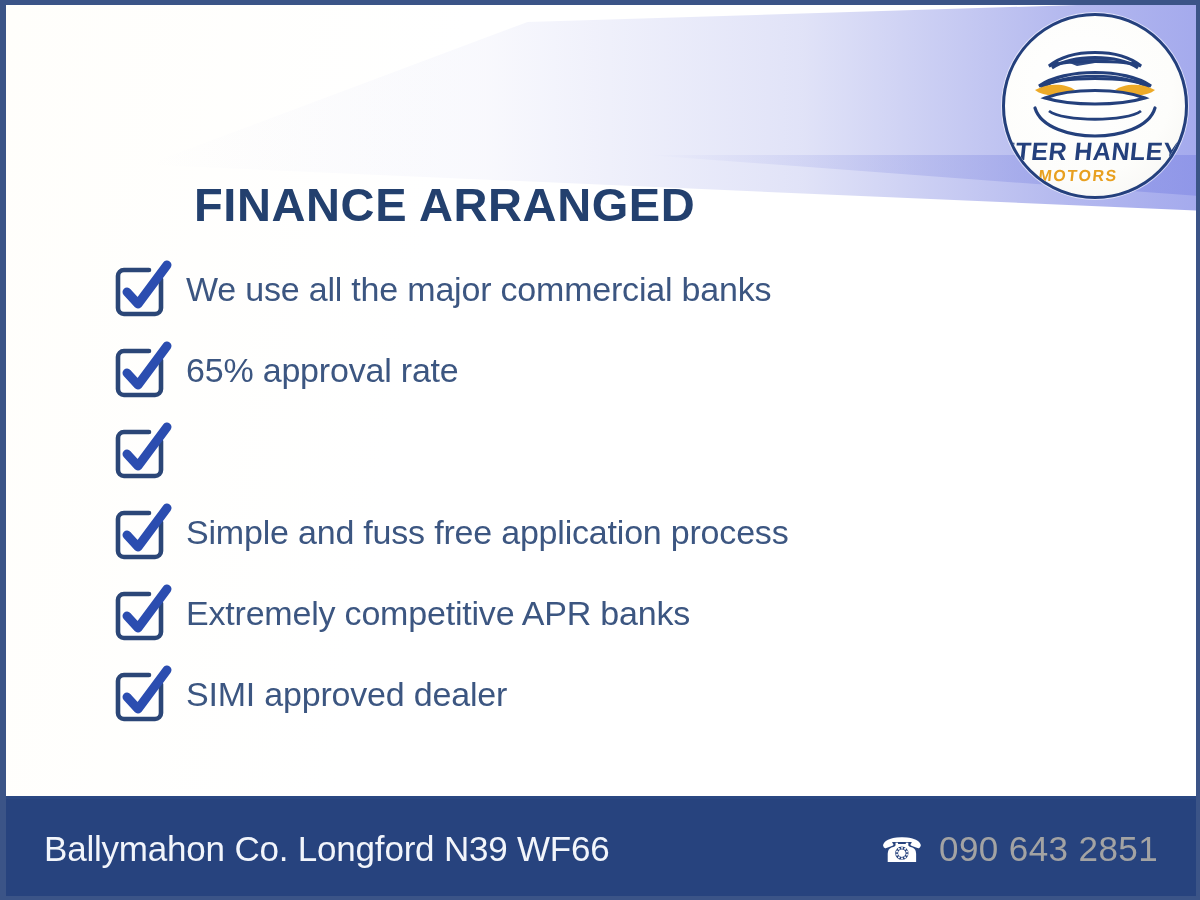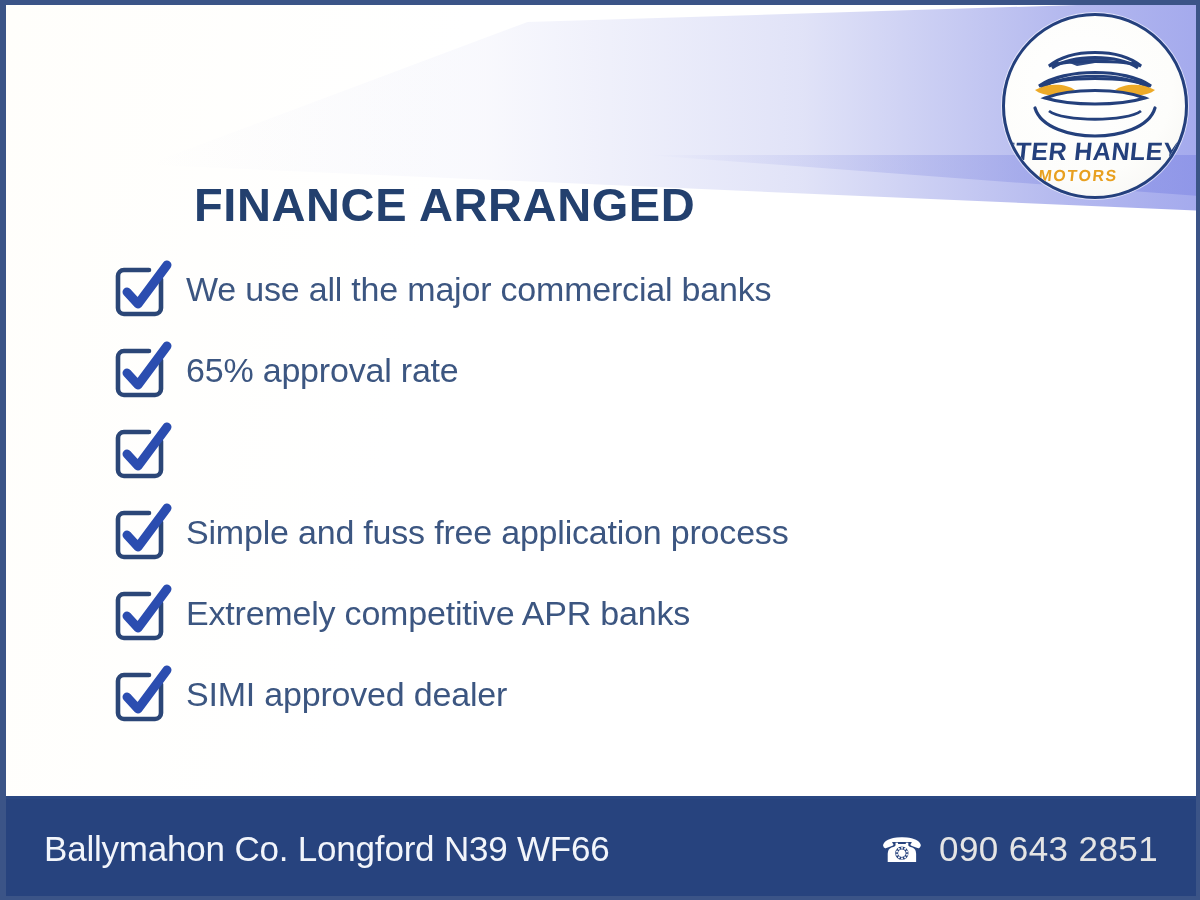--- a/index.html
+++ b/index.html
@@ -157,21 +157,21 @@
     white-space: nowrap;
   }
   .phone-icon {
     color: #ffffff;
     font-size: 34px;
     line-height: 1;
     display: inline-block;
     transform: translateY(1px);
   }
   .footer-number {
-    color: #e5e5e5;
+    color: #a3a3a3;
     font-size: 35px;
     font-weight: 300;
     letter-spacing: 0.4px;
   }
 </style>
 </head>
 <body>
 
 <div id="poster">
 

